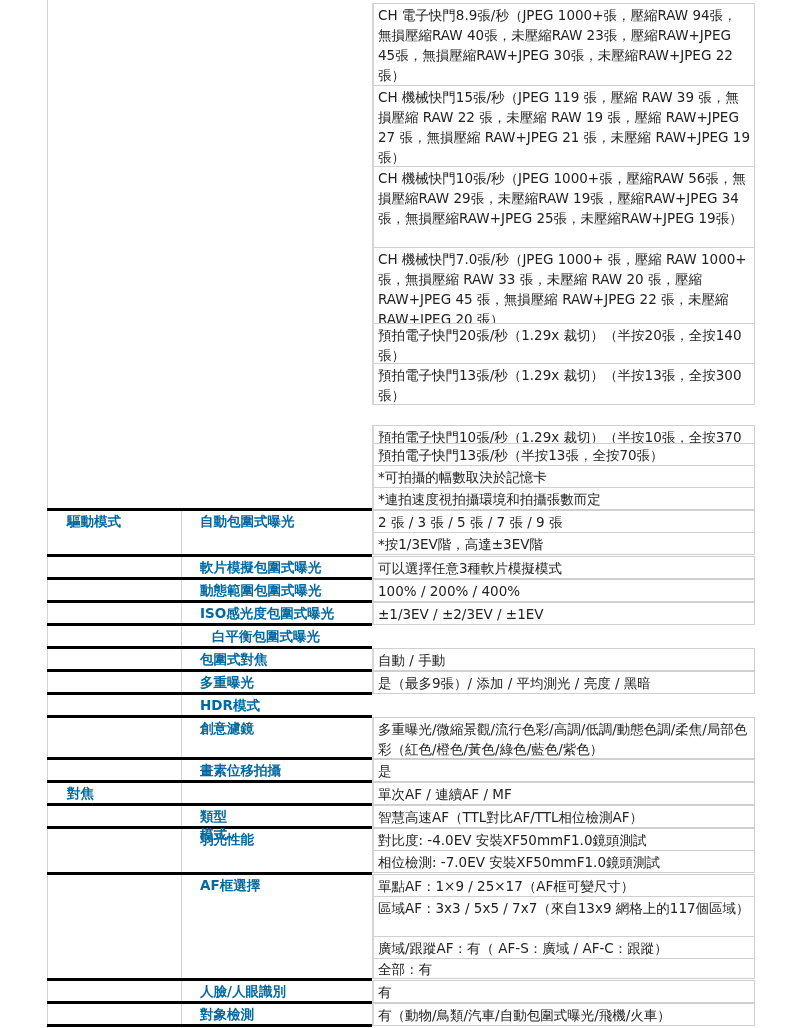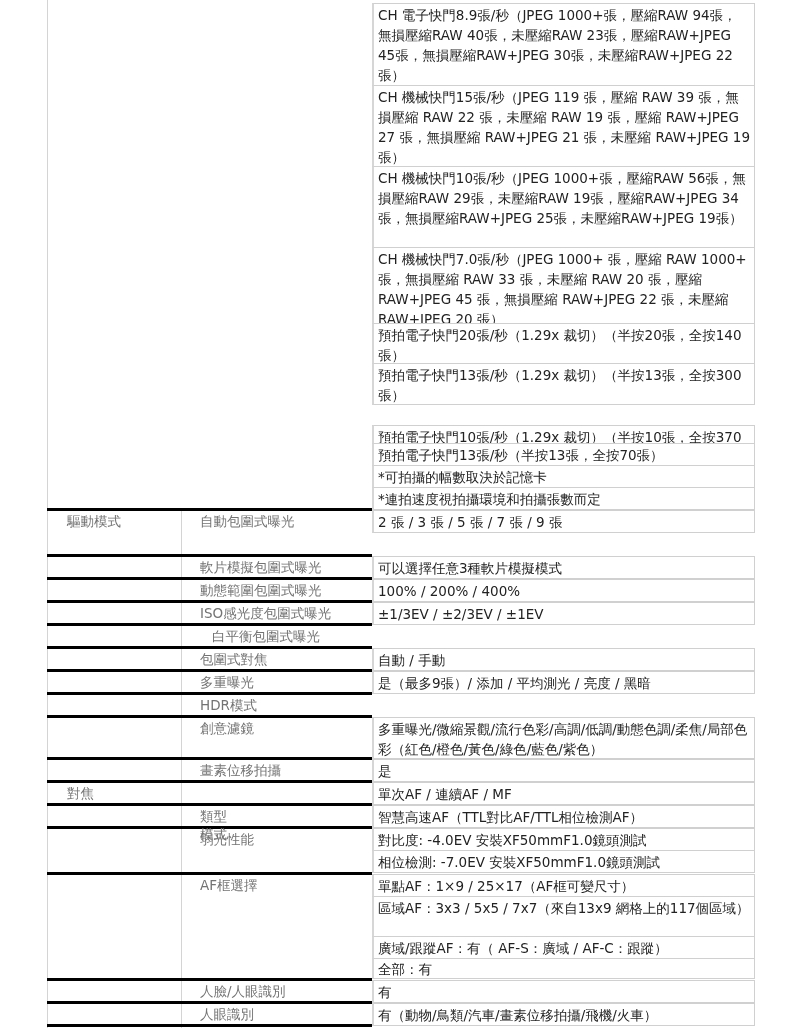--- a/index.html
+++ b/index.html
@@ -4,21 +4,21 @@
 <style>
   html, body { margin: 0; padding: 0; background: #ffffff; }
   body {
     width: 800px; height: 1028px; overflow: hidden; position: relative;
     font-family: "DejaVu Sans", "Liberation Sans", sans-serif;
     font-size: 13.5px; color: #222222;
   }
   .page { position: absolute; left: 0; top: 0; width: 800px; height: 1028px; }
   .col-line { position: absolute; top: 0; bottom: 0; width: 1px; background: #d4d4d4; }
   .thick { position: absolute; left: 47px; width: 325px; height: 3px; background: #000; }
-  .cell-label { position: absolute; white-space: nowrap; line-height: 20px; color: #737373; }
+  .cell-label { position: absolute; white-space: nowrap; line-height: 20px; color: #0369a1; font-weight: bold; }
   .vcell {
     position: absolute; left: 372px; width: 372px;
     border: 1px solid #d0d0d0; border-left: 2px solid #d6d6d6;
     padding: 1px 4px 0 4px; box-sizing: content-box;
     line-height: 20px; background: #fff; color: #222;
   }
 </style>
 </head>
 <body>
 
@@ -52,20 +52,21 @@
   <div class="thick" style="top:826px"></div>
   <div class="thick" style="top:872px"></div>
   <div class="thick" style="top:978px"></div>
   <div class="thick" style="top:1001px"></div>
   <div class="thick" style="top:1024px"></div>
 
   <div class="cell-label" style="left:67px;top:511px">驅動模式</div>
 
   <div class="cell-label" style="left:200px;top:511px">自動包圍式曝光</div>
   <div class="vcell" style="top:510px;height:20px">2 張 / 3 張 / 5 張 / 7 張 / 9 張</div>
+  <div class="vcell" style="top:532px;height:20px">*按1/3EV階，高達±3EV階</div>
 
   <div class="cell-label" style="left:200px;top:557px">軟片模擬包圍式曝光</div>
   <div class="vcell" style="top:556px;height:20px">可以選擇任意3種軟片模擬模式</div>
 
   <div class="cell-label" style="left:200px;top:580px">動態範圍包圍式曝光</div>
   <div class="vcell" style="top:579px;height:20px">100% / 200% / 400%</div>
 
   <div class="cell-label" style="left:200px;top:603px">ISO感光度包圍式曝光</div>
   <div class="vcell" style="top:602px;height:20px">±1/3EV / ±2/3EV / ±1EV</div>
 
@@ -100,15 +101,15 @@
 
   <div class="cell-label" style="left:200px;top:875px">AF框選擇</div>
   <div class="vcell" style="top:874px;height:20px">單點AF：1×9 / 25×17（AF框可變尺寸）</div>
   <div class="vcell" style="top:896px;height:39px">區域AF：3x3 / 5x5 / 7x7（來自13x9 網格上的117個區域）</div>
   <div class="vcell" style="top:957px;height:19px">全部：有</div>
   <div class="vcell" style="top:936px;height:20px">廣域/跟蹤AF：有（ AF-S：廣域 / AF-C：跟蹤）</div>
 
   <div class="cell-label" style="left:200px;top:981px">人臉/人眼識別</div>
   <div class="vcell" style="top:980px;height:20px">有</div>
 
-  <div class="cell-label" style="left:200px;top:1004px">人眼識別</div>
-  <div class="vcell" style="top:1003px;height:20px">有（動物/鳥類/汽車/畫素位移拍攝/飛機/火車）</div>
+  <div class="cell-label" style="left:200px;top:1004px">對象檢測</div>
+  <div class="vcell" style="top:1003px;height:20px">有（動物/鳥類/汽車/自動包圍式曝光/飛機/火車）</div>
 </div>
 
 </body></html>

